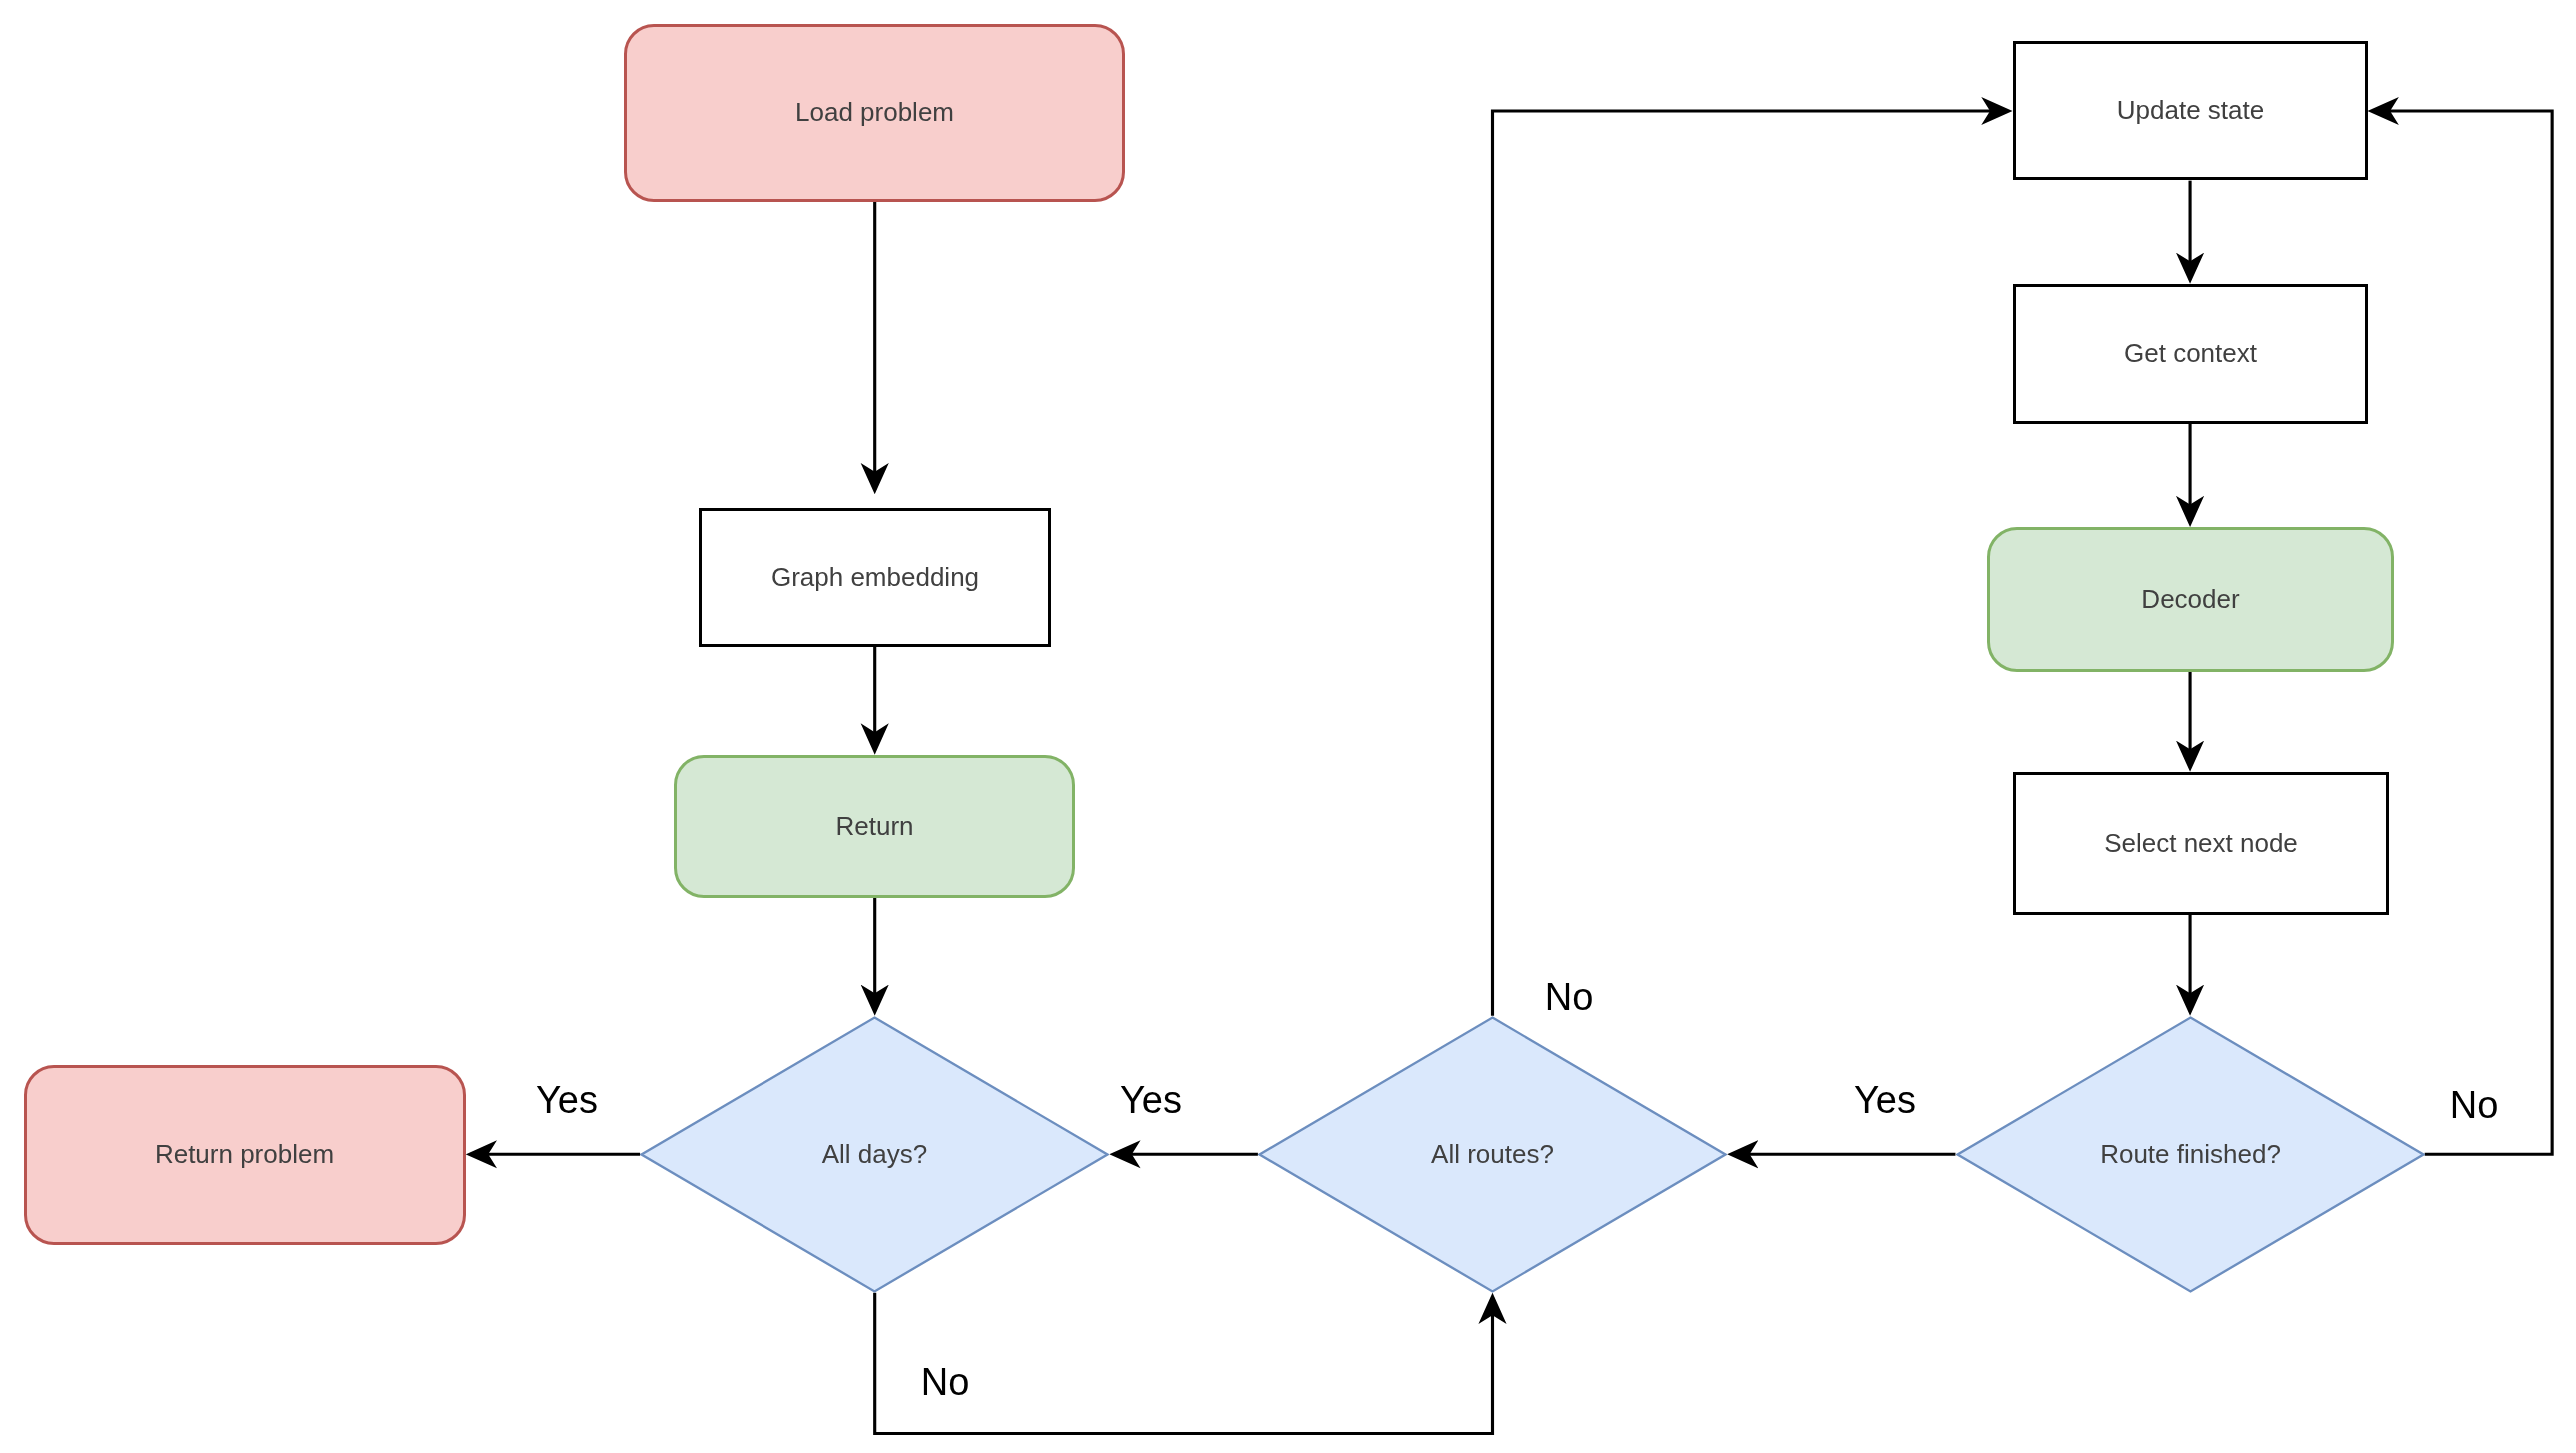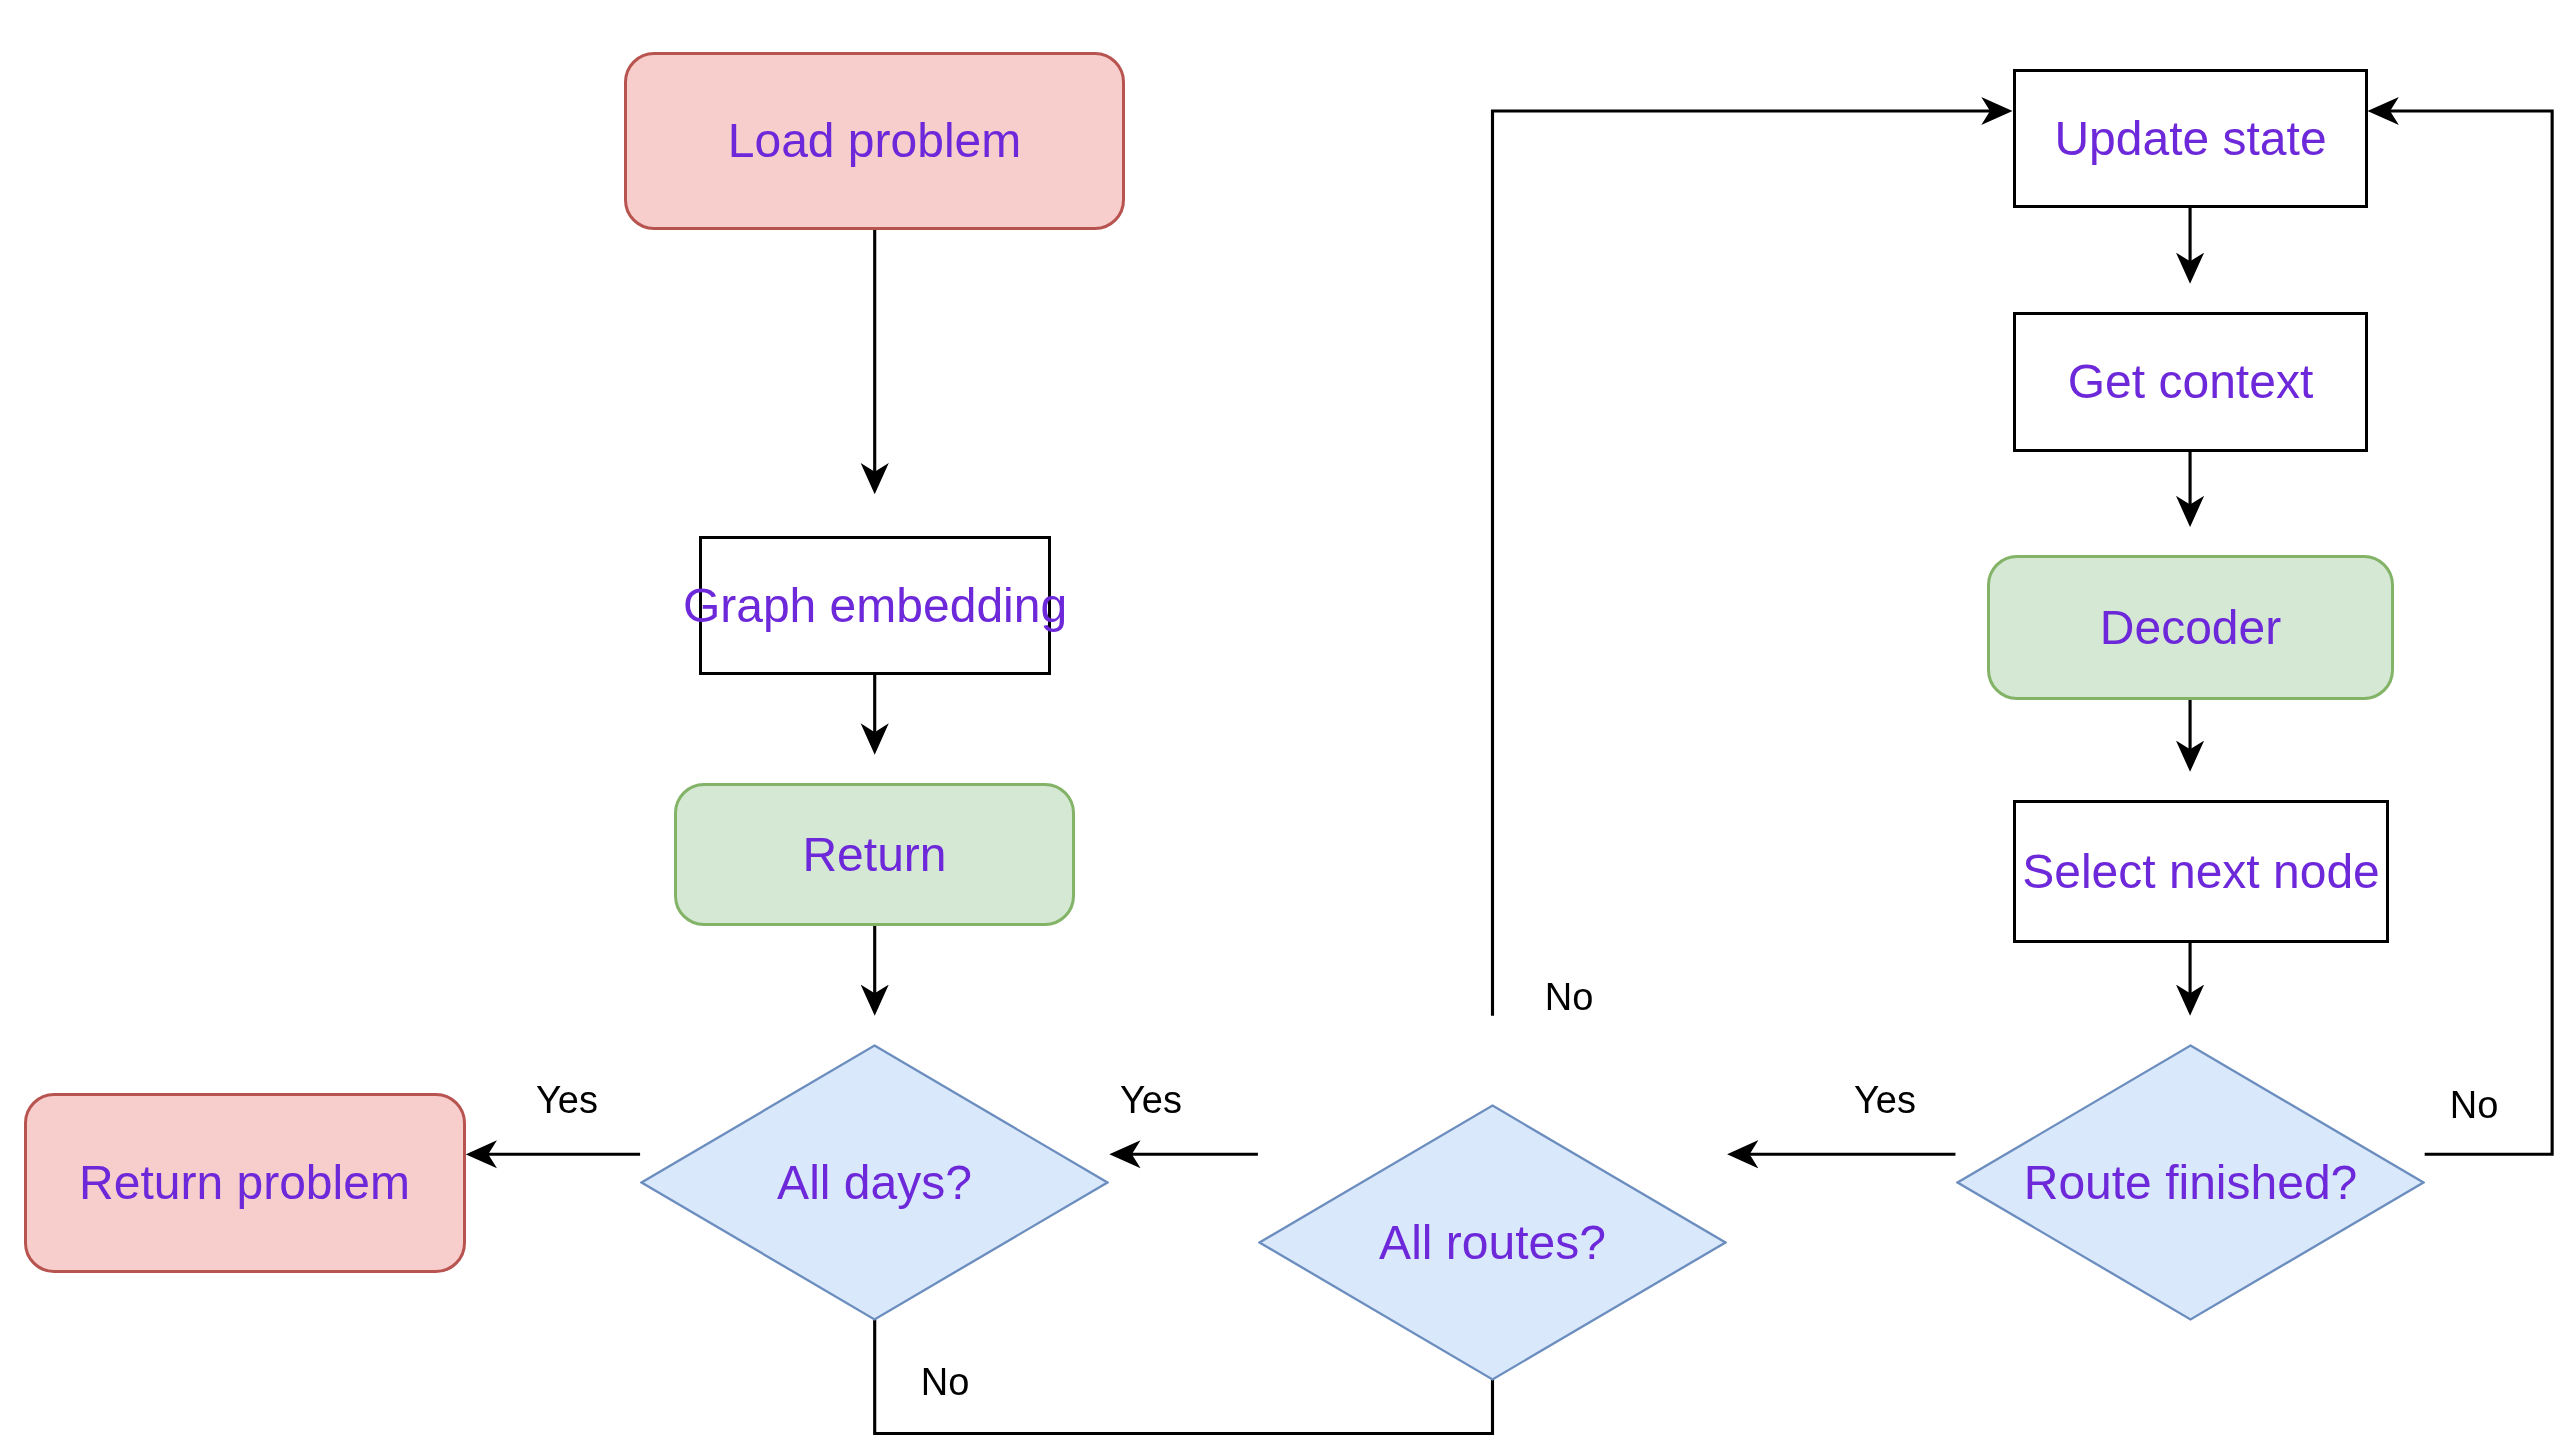--- a/index.html
+++ b/index.html
@@ -26,26 +26,25 @@
     fill: none;
     stroke: #000000;
     stroke-width: 4;
   }
   .node {
     position: absolute;
     display: flex;
     align-items: center;
     justify-content: center;
     box-sizing: border-box;
-    font-size: 48px;
+    font-size: 26px;
     line-height: 1.2;
-    color: #6d28d9;
+    color: #404040;
     text-align: center;
     white-space: nowrap;
-    margin-top: 28px;
   }
   .node.process {
     background: #ffffff;
     border: 3.1px solid #000000;
   }
   .node.start-end {
     background: #f8cecc;
     border: 3.9px solid #b85450;
     border-radius: 30px;
   }
@@ -126,21 +125,21 @@
     <svg class="diamond-shape" viewBox="0 0 600 354" preserveAspectRatio="none">
       <polygon points="300,2 598,177 300,352 2,177"></polygon>
     </svg>
     <span class="node-label">All days?</span>
   </div>
 
   <div class="node start-end" style="left:23.5px; top:1065px; width:442px; height:180px;">
     <span class="node-label">Return problem</span>
   </div>
 
-  <div class="node diamond" style="left:1258px; top:1076px; width:469px; height:277px;">
+  <div class="node diamond" style="left:1258px; top:1016px; width:469px; height:277px;">
     <svg class="diamond-shape" viewBox="0 0 600 354" preserveAspectRatio="none">
       <polygon points="300,2 598,177 300,352 2,177"></polygon>
     </svg>
     <span class="node-label">All routes?</span>
   </div>
 
   <div class="node process" style="left:2013px; top:41px; width:355px; height:139px;">
     <span class="node-label">Update state</span>
   </div>
 

